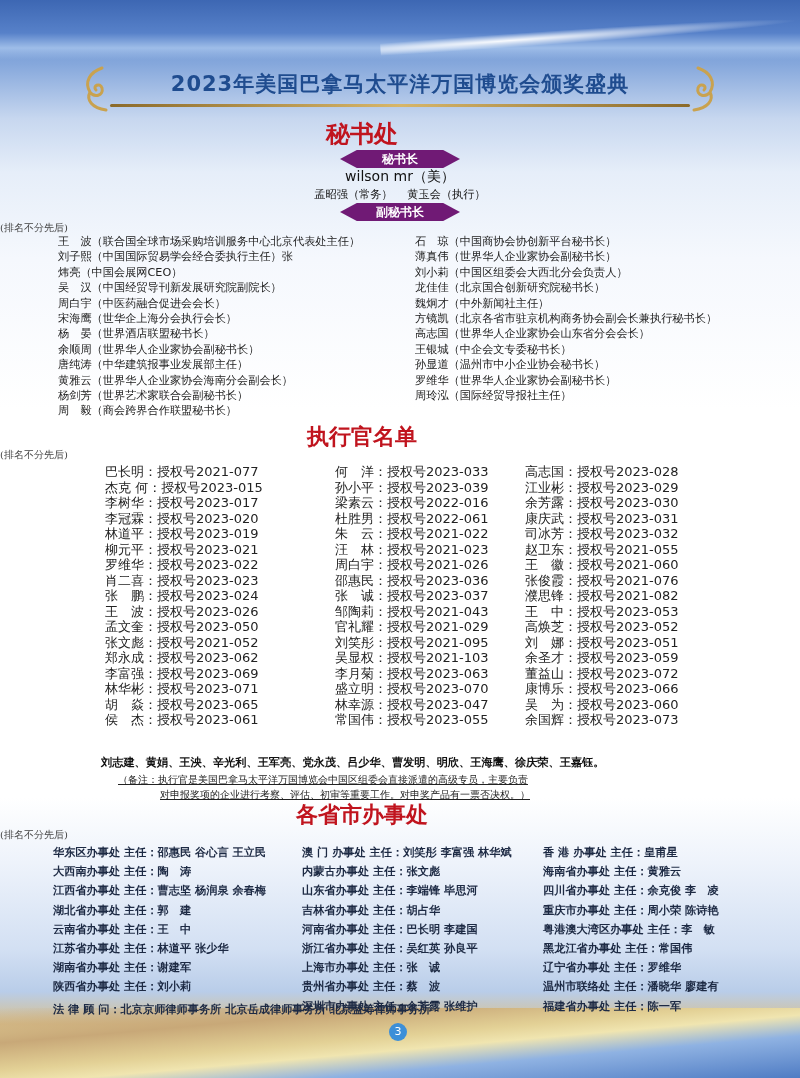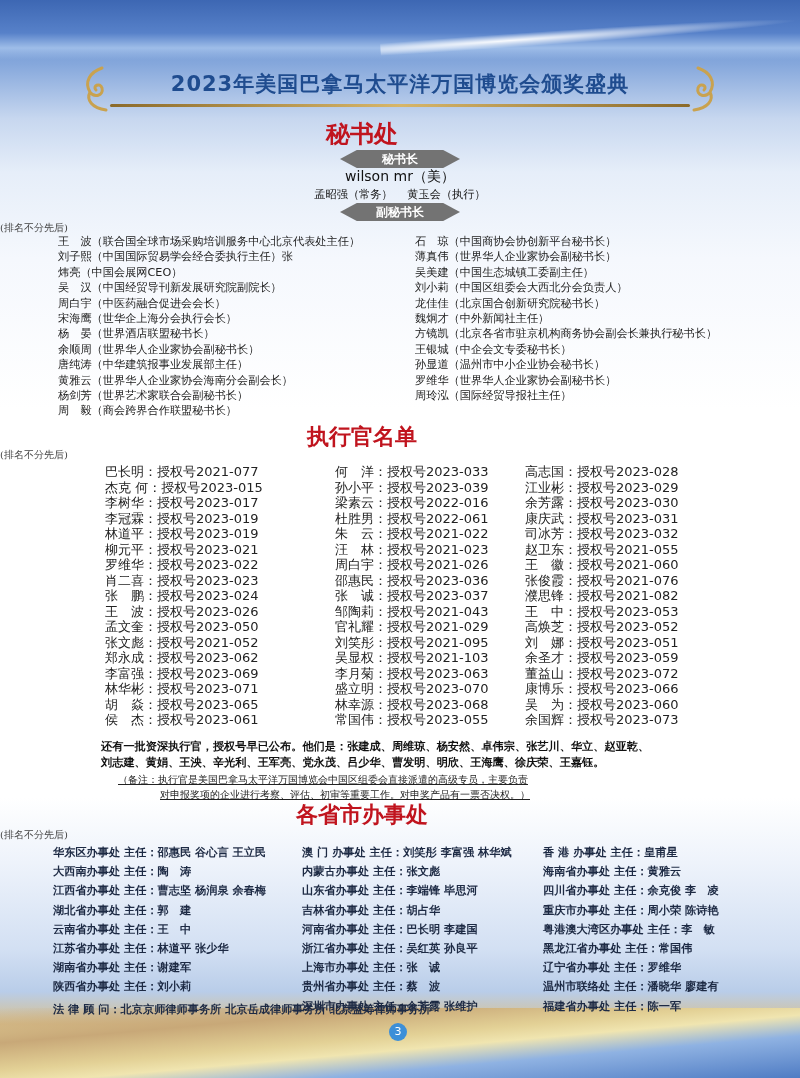--- a/index.html
+++ b/index.html
@@ -43,21 +43,21 @@
   .flourish.left { left: 10px; }
   .flourish.right { right: 10px; transform: scaleX(-1); }
 
   
   .sec-title {
     position: absolute; left: 0; width: 724px; text-align: center;
     color: #c0141e; font-weight: bold; font-family: "DejaVu Sans", sans-serif;
   }
   .ribbon {
     position: absolute; left: 340px; width: 120px; height: 18px;
-    background: #737373; color: #fff; font-size: 12px; text-align: center; line-height: 18px;
+    background: #701a75; color: #fff; font-size: 12px; text-align: center; line-height: 18px;
     clip-path: polygon(0 50%, 14% 0, 86% 0, 100% 50%, 86% 100%, 14% 100%);
     font-weight: bold;
   }
   .note-small {
     position: absolute; left: 0; width: 800px; text-align: left;
     font-family: "DejaVu Serif", serif; font-size: 10px; color: #444;
   }
   .center-line {
     position: absolute; left: 0; width: 800px; text-align: center; color: #111;
   }
@@ -130,39 +130,39 @@
     <div class="dep-row">杨　晏（世界酒店联盟秘书长）</div>
     <div class="dep-row">余顺周（世界华人企业家协会副秘书长）</div>
     <div class="dep-row">唐纯涛（中华建筑报事业发展部主任）</div>
     <div class="dep-row">黄雅云（世界华人企业家协会海南分会副会长）</div>
     <div class="dep-row">杨剑芳（世界艺术家联合会副秘书长）</div>
     <div class="dep-row">周　毅（商会跨界合作联盟秘书长）</div>
   </div>
   <div class="dep-col right">
     <div class="dep-row">石　琼（中国商协会协创新平台秘书长）</div>
     <div class="dep-row">薄真伟（世界华人企业家协会副秘书长）</div>
-    <div class="dep-row">吴美建（中国生态城镇工委副主任）</div>
     <div class="dep-row">刘小莉（中国区组委会大西北分会负责人）</div>
     <div class="dep-row">龙佳佳（北京国合创新研究院秘书长）</div>
     <div class="dep-row">魏炯才（中外新闻社主任）</div>
     <div class="dep-row">方镜凯（北京各省市驻京机构商务协会副会长兼执行秘书长）</div>
+    <div class="dep-row">高志国（世界华人企业家协会山东省分会会长）</div>
     <div class="dep-row">王银城（中企会文专委秘书长）</div>
     <div class="dep-row">孙显道（温州市中小企业协会秘书长）</div>
     <div class="dep-row">罗维华（世界华人企业家协会副秘书长）</div>
     <div class="dep-row">周玲泓（国际经贸导报社主任）</div>
   </div>
 
   <div class="sec-title" style="top:422px; font-size:22px;">执行官名单</div>
   <div class="note-small" style="top:448px;">(排名不分先后)</div>
 
   <div class="off-col c1">
     <div class="off-row">巴长明：授权号2021-077</div>
     <div class="off-row">杰克 何：授权号2023-015</div>
     <div class="off-row">李树华：授权号2023-017</div>
-    <div class="off-row">李冠霖：授权号2023-019</div>
+    <div class="off-row">李冠霖：授权号2023-020</div>
     <div class="off-row">林道平：授权号2023-019</div>
     <div class="off-row">柳元平：授权号2023-021</div>
     <div class="off-row">罗维华：授权号2023-022</div>
     <div class="off-row">肖二喜：授权号2023-023</div>
     <div class="off-row">张　鹏：授权号2023-024</div>
     <div class="off-row">王　波：授权号2023-026</div>
     <div class="off-row">孟文奎：授权号2023-050</div>
     <div class="off-row">张文彪：授权号2021-052</div>
     <div class="off-row">郑永成：授权号2023-062</div>
     <div class="off-row">李富强：授权号2023-069</div>
@@ -179,21 +179,21 @@
     <div class="off-row">汪　林：授权号2021-023</div>
     <div class="off-row">周白宇：授权号2021-026</div>
     <div class="off-row">邵惠民：授权号2023-036</div>
     <div class="off-row">张　诚：授权号2023-037</div>
     <div class="off-row">邹陶莉：授权号2021-043</div>
     <div class="off-row">官礼耀：授权号2021-029</div>
     <div class="off-row">刘笑彤：授权号2021-095</div>
     <div class="off-row">吴显权：授权号2021-103</div>
     <div class="off-row">李月菊：授权号2023-063</div>
     <div class="off-row">盛立明：授权号2023-070</div>
-    <div class="off-row">林幸源：授权号2023-068</div>
+    <div class="off-row">林幸源：授权号2023-047</div>
     <div class="off-row">常国伟：授权号2023-055</div>
   </div>
   <div class="off-col c3">
     <div class="off-row">高志国：授权号2023-028</div>
     <div class="off-row">江业彬：授权号2023-029</div>
     <div class="off-row">余芳露：授权号2023-030</div>
     <div class="off-row">康庆武：授权号2023-031</div>
     <div class="off-row">司冰芳：授权号2023-032</div>
     <div class="off-row">赵卫东：授权号2021-055</div>
     <div class="off-row">王　徽：授权号2021-060</div>
@@ -202,21 +202,20 @@
     <div class="off-row">王　中：授权号2023-053</div>
     <div class="off-row">高焕芝：授权号2023-052</div>
     <div class="off-row">刘　娜：授权号2023-051</div>
     <div class="off-row">余圣才：授权号2023-059</div>
     <div class="off-row">董益山：授权号2023-072</div>
     <div class="off-row">康博乐：授权号2023-066</div>
     <div class="off-row">吴　为：授权号2023-060</div>
     <div class="off-row">余国辉：授权号2023-073</div>
   </div>
 
-  <div class="para" style="top:739px;">还有一批资深执行官，授权号早已公布。他们是：张建成、周维琼、杨安然、卓伟宗、张艺川、华立、赵亚乾、</div>
   <div class="para" style="top:755px;">刘志建、黄娟、王泱、辛光利、王军亮、党永茂、吕少华、曹发明、明欣、王海鹰、徐庆荣、王嘉钰。</div>
   <div class="para note" style="top:772px; left:118px;">（备注：执行官是美国巴拿马太平洋万国博览会中国区组委会直接派遣的高级专员，主要负责</div>
   <div class="para note" style="top:787px; left:160px;">对申报奖项的企业进行考察、评估、初审等重要工作。对申奖产品有一票否决权。）</div>
 
   <div class="sec-title" style="top:800px; font-size:22px;">各省市办事处</div>
   <div class="note-small" style="top:828px;">(排名不分先后)</div>
 
   <div class="ofc-col c1">
     <div class="ofc-row">华东区办事处 主任：邵惠民 谷心言 王立民</div>
     <div class="ofc-row">大西南办事处 主任：陶　涛</div>

